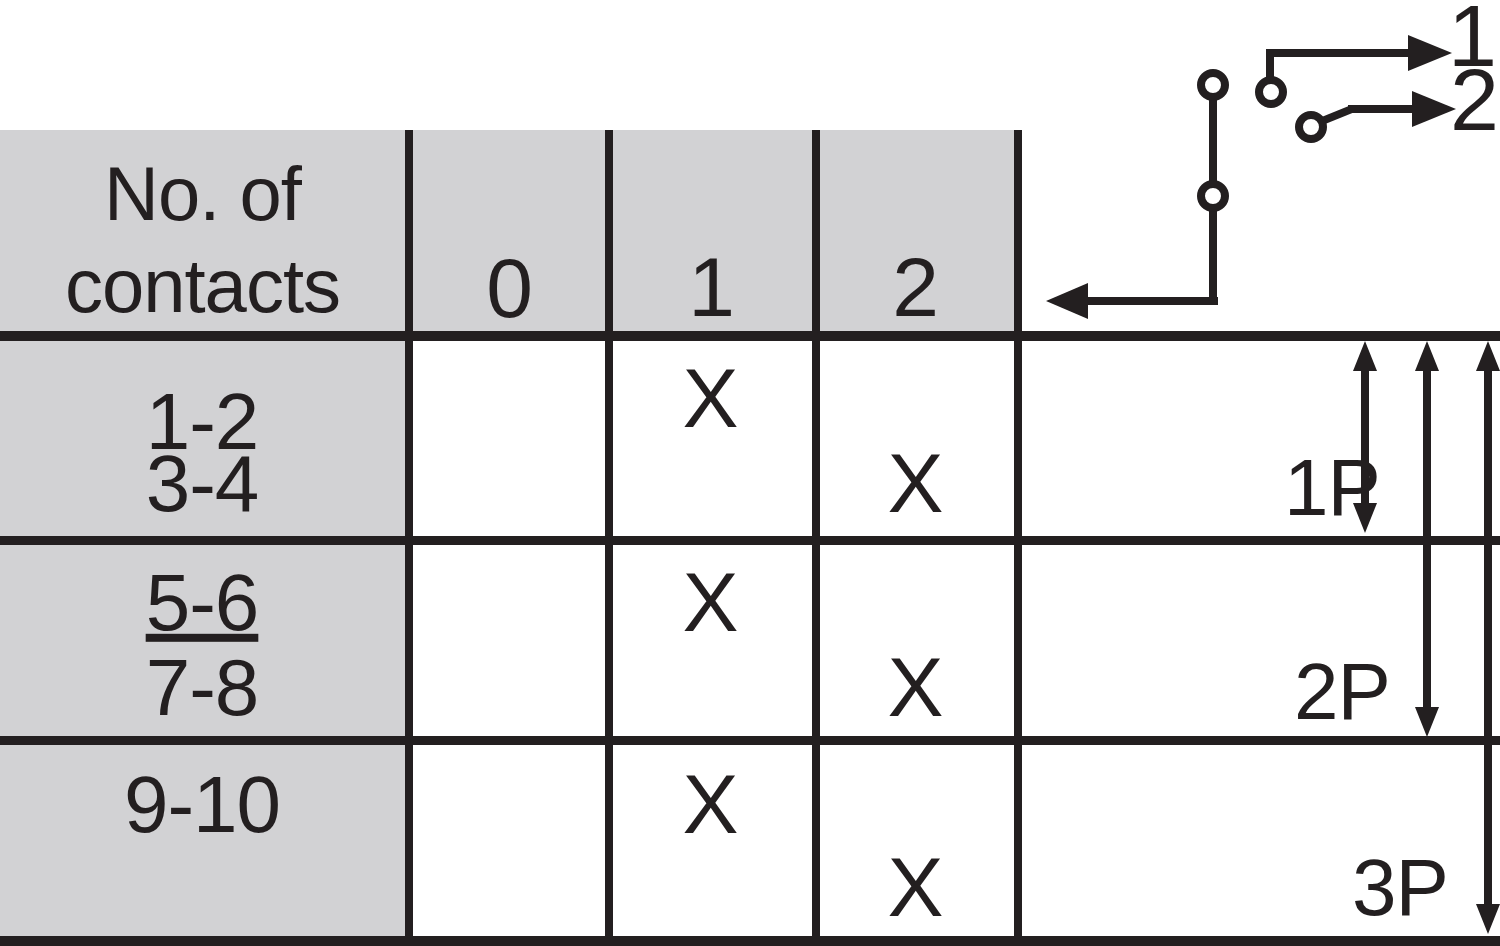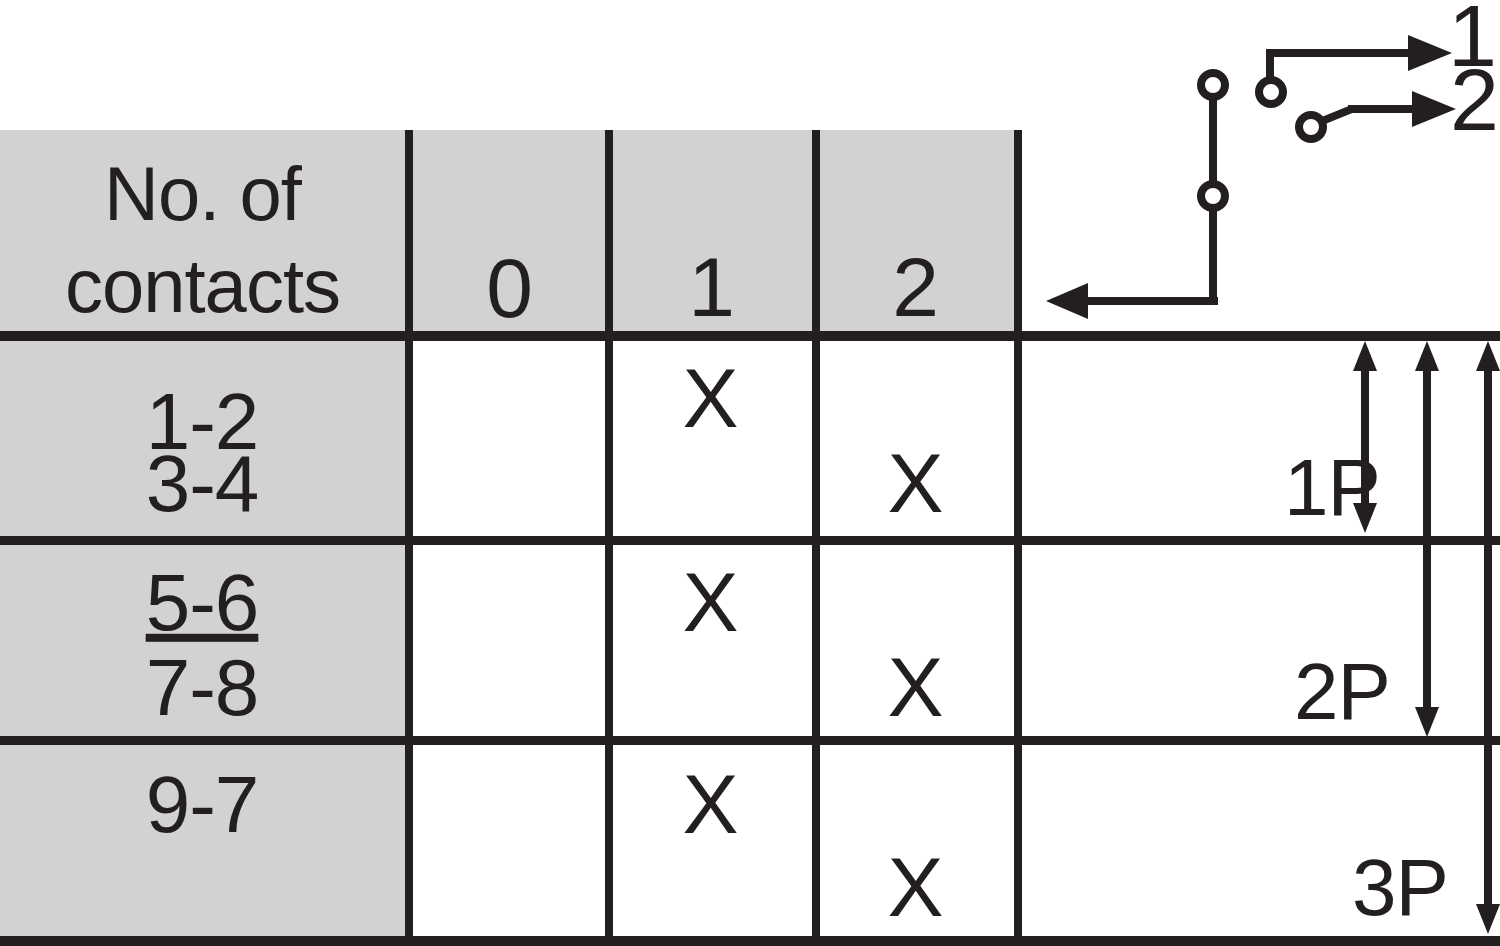--- a/index.html
+++ b/index.html
@@ -59,21 +59,21 @@
   <div class="txt t80" style="left:202px;top:422px;">1-2</div>
   <div class="txt t80" style="left:202px;top:484px;">3-4</div>
   <div class="txt xmark" style="left:710px;top:399px;">X</div>
   <div class="txt xmark" style="left:915px;top:484px;">X</div>
 
   <div class="txt t80" style="left:202px;top:603px;text-decoration:underline;">5-6</div>
   <div class="txt t80" style="left:202px;top:688px;">7-8</div>
   <div class="txt xmark" style="left:710px;top:603px;">X</div>
   <div class="txt xmark" style="left:915px;top:688px;">X</div>
 
-  <div class="txt t80" style="left:202px;top:805px;">9-7</div>
+  <div class="txt t80" style="left:202px;top:805px;">9-10</div>
   <div class="txt xmark" style="left:710px;top:805px;">X</div>
   <div class="txt xmark" style="left:915px;top:888px;">X</div>
 
   <div>
 
     <div class="tri tri-left abs" style="left:1046px;top:283px;"></div>
     <div class="stroke" style="left:1080px;top:297px;width:138px;height:8px;"></div>
     <div class="stroke" style="left:1209px;top:95px;width:8px;height:210px;"></div>
 
     <div class="node" style="left:1197px;top:69px;"></div>

